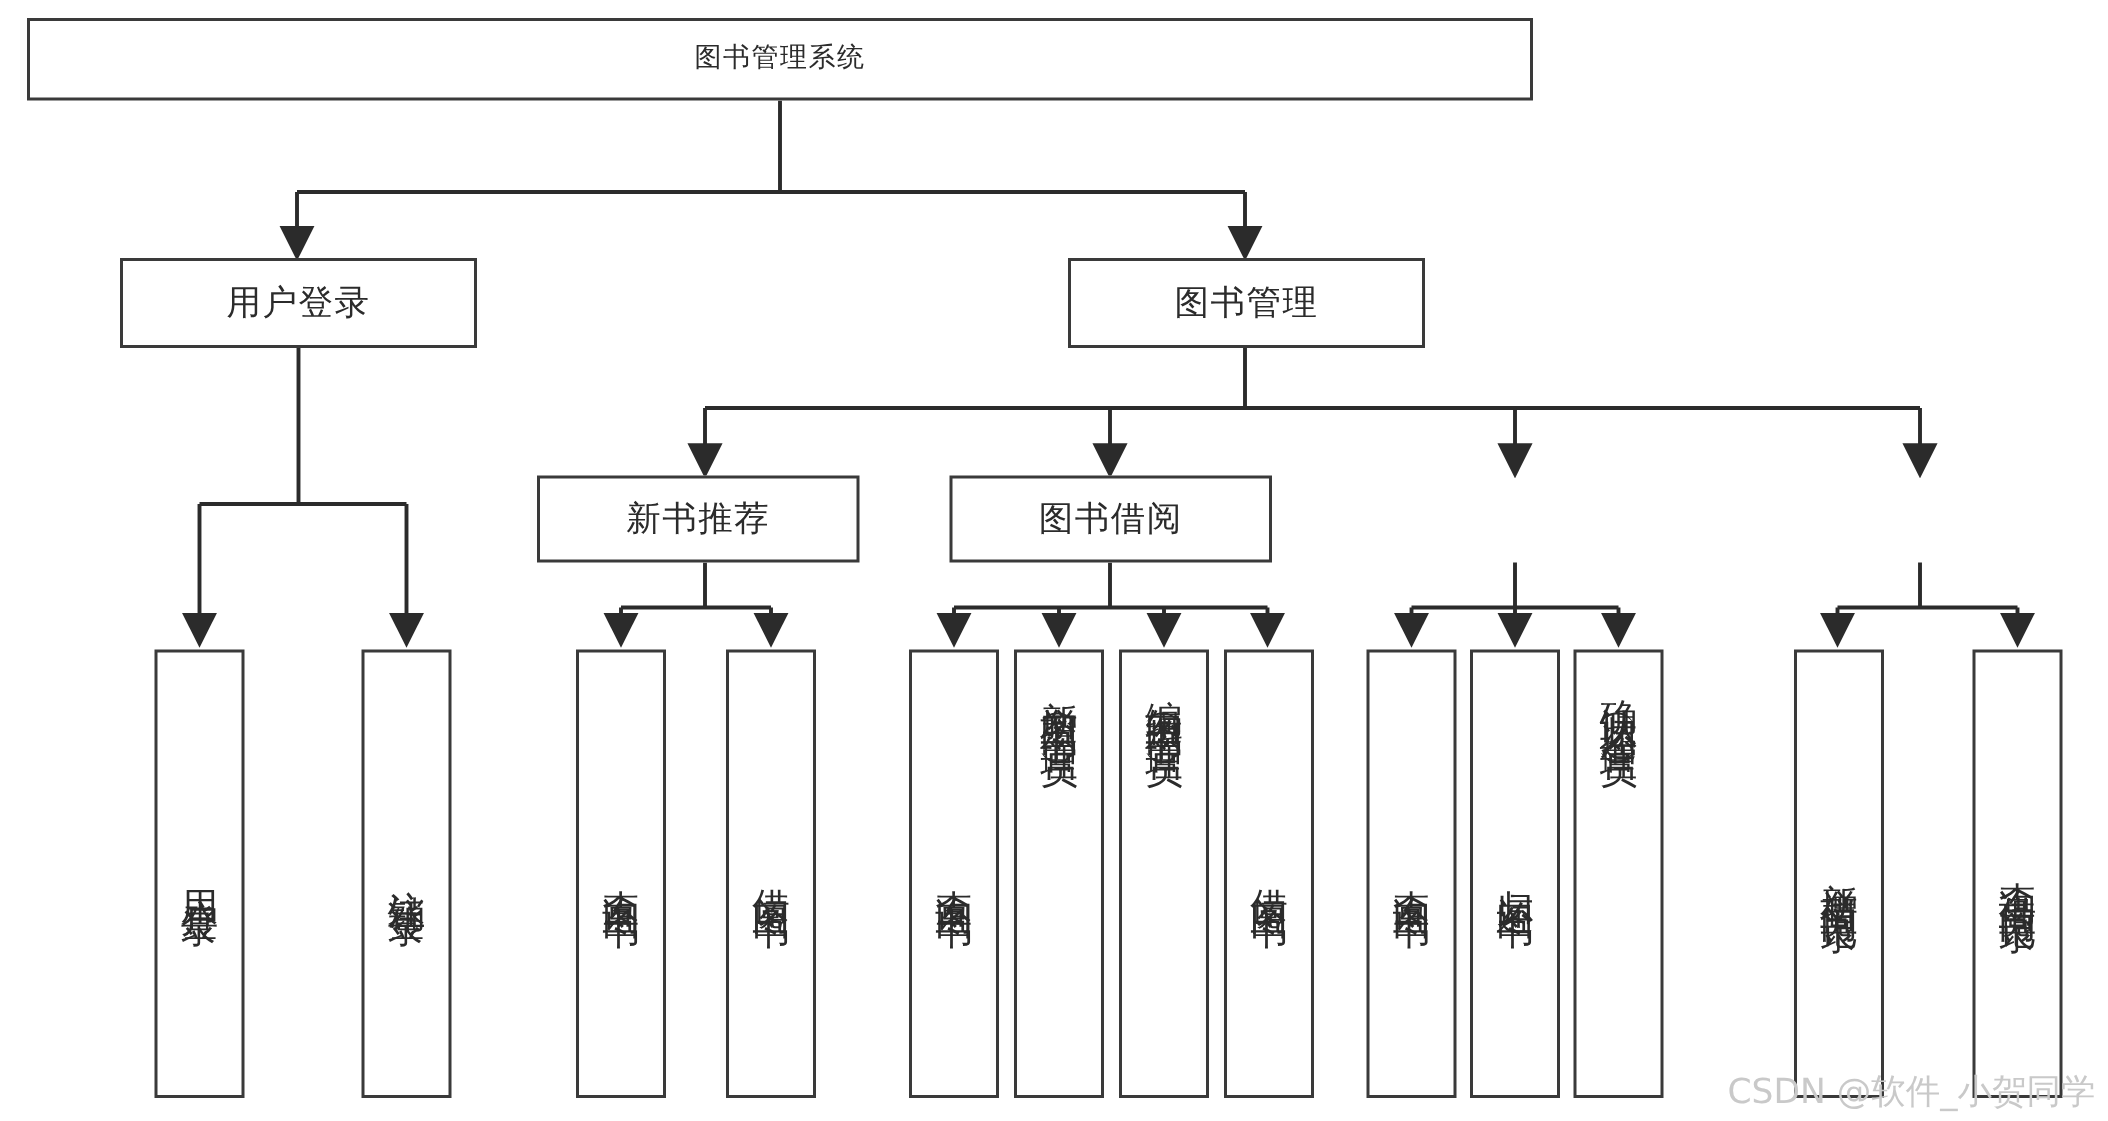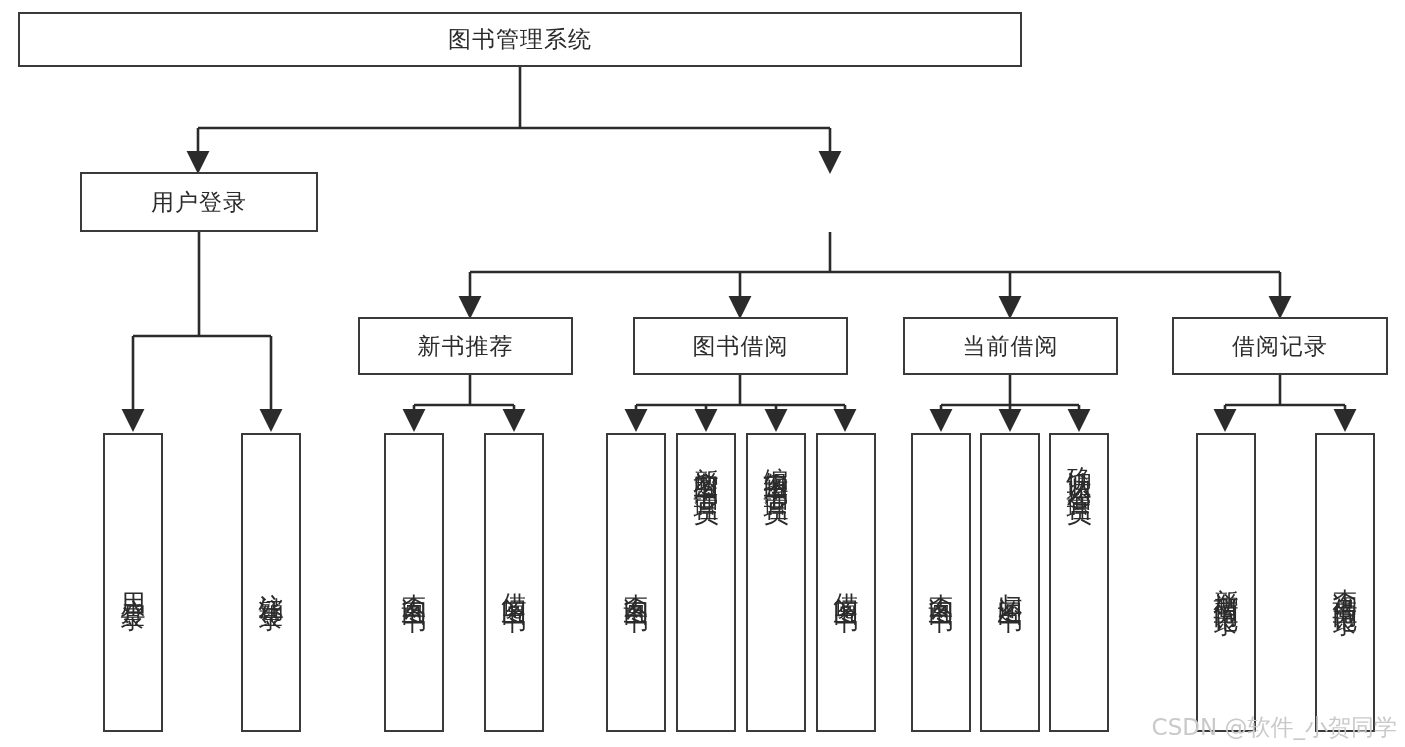--- a/index.html
+++ b/index.html
@@ -41,21 +41,21 @@
     text-align: center;
     line-height: 1.05;
     white-space: nowrap;
   }
   
   .node.horiz .node-label {
     font-size: 23px;
     letter-spacing: 1px;
   }
   .node.root .node-label {
-    font-size: 23px;
+    font-size: 18px;
     text-align: center;
   }
   
   .node.vert {
     align-items: flex-start;
     justify-content: center;
     padding-top: 12px;
   }
   .node.vert .node-label {
     writing-mode: vertical-rl;
@@ -137,33 +137,30 @@
     </g>
   </svg>
 
   <div class="node root horiz" style="left:18px; top:12px; width:1004px; height:55px;">
     <span class="node-label">图书管理系统</span>
   </div>
 
   <div class="node horiz" style="left:80px; top:172px; width:238px; height:60px;">
     <span class="node-label">用户登录</span>
   </div>
+  <div class="node horiz" style="left:712px; top:172px; width:238px; height:60px;">
+    <span class="node-label">图书管理</span>
+  </div>
 
   <div class="node horiz" style="left:358px; top:317px; width:215px; height:58px;">
     <span class="node-label">新书推荐</span>
   </div>
   <div class="node horiz" style="left:633px; top:317px; width:215px; height:58px;">
     <span class="node-label">图书借阅</span>
   </div>
-  <div class="node horiz" style="left:903px; top:317px; width:215px; height:58px;">
-    <span class="node-label">当前借阅</span>
-  </div>
-  <div class="node horiz" style="left:1172px; top:317px; width:216px; height:58px;">
-    <span class="node-label">借阅记录</span>
-  </div>
 
   <div class="node vert center-text" style="left:103px; top:433px; width:60px; height:299px;">
     <span class="node-label">用户登录</span>
   </div>
   <div class="node vert center-text" style="left:241px; top:433px; width:60px; height:299px;">
     <span class="node-label">注销登录</span>
   </div>
 
   <div class="node vert center-text" style="left:384px; top:433px; width:60px; height:299px;">
     <span class="node-label">查询图书</span>

